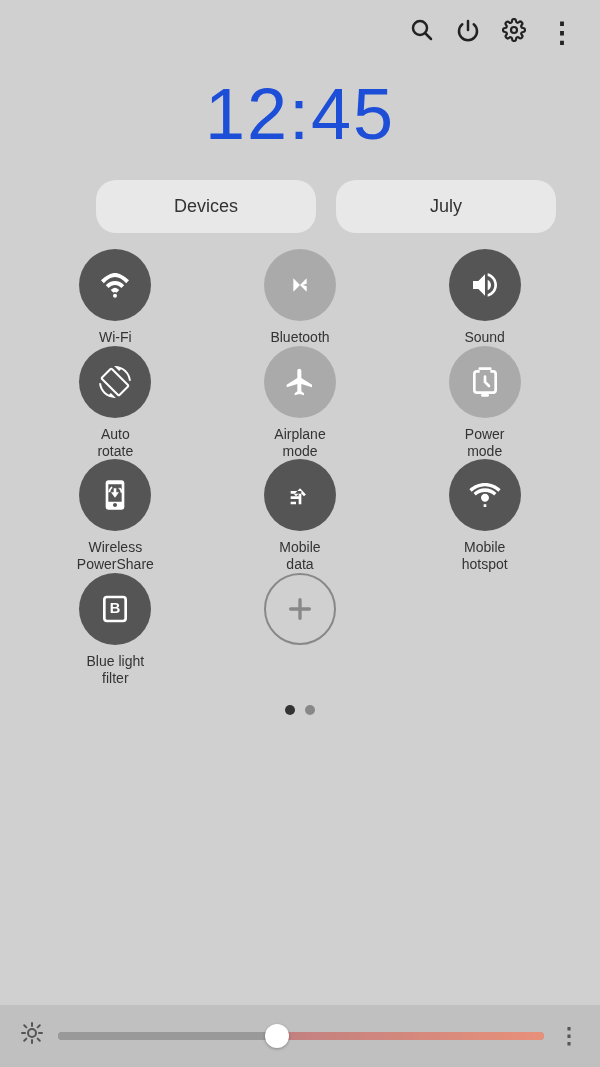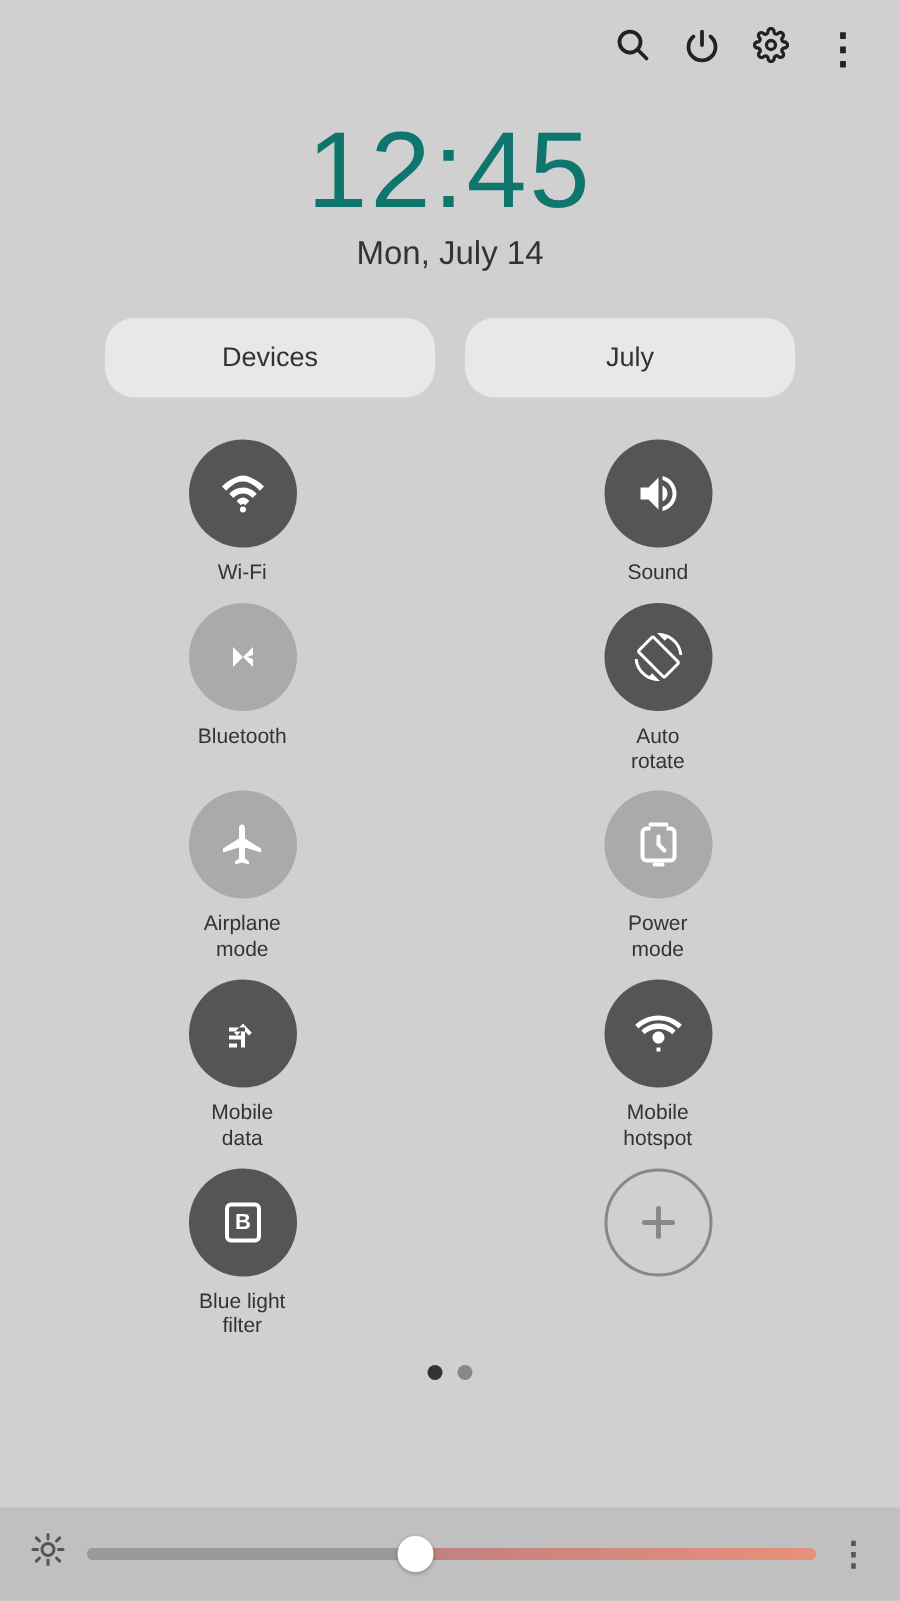--- a/index.html
+++ b/index.html
@@ -30,57 +30,57 @@
       display: flex;
       flex-direction: column;
       align-items: center;
       margin-top: 20px;
       margin-bottom: 30px;
     }
 
     .clock-time {
       font-size: 72px;
       font-weight: 300;
-      color: #0f766e;
+      color: #1d4ed8;
       letter-spacing: 2px;
       line-height: 1;
     }
 
     .clock-date {
       font-size: 22px;
       color: #333;
       margin-top: 6px;
       font-weight: 400;
     }
 
     .device-media-row {
       display: flex;
-      justify-content: center;
+      justify-content: flex-end;
       gap: 20px;
-      margin-bottom: 28px;
-      padding: 0 14px;
+      margin-bottom: 16px;
+      padding: 0 44px;
     }
 
     .dm-button {
       flex: 1;
       background: #e8e8e8;
       border: none;
       border-radius: 20px;
       padding: 16px 10px;
       font-size: 18px;
       color: #333;
       cursor: pointer;
       text-align: center;
       max-width: 220px;
     }
 
     .grid-container {
       display: grid;
-      grid-template-columns: repeat(2, 1fr);
-      gap: 12px 10px;
+      grid-template-columns: repeat(3, 1fr);
+      gap: 0 10px;
       padding: 0 28px;
       margin-bottom: 10px;
     }
 
     .grid-item {
       display: flex;
       flex-direction: column;
       align-items: center;
       gap: 8px;
       cursor: pointer;
@@ -227,21 +227,20 @@
     <svg width="24" height="24" viewBox="0 0 24 24" fill="none" stroke="#222" stroke-width="2.2" stroke-linecap="round">
       <circle cx="12" cy="12" r="3"></circle>
       <path d="M19.4 15a1.65 1.65 0 0 0 .33 1.82l.06.06a2 2 0 0 1-2.83 2.83l-.06-.06a1.65 1.65 0 0 0-1.82-.33 1.65 1.65 0 0 0-1 1.51V21a2 2 0 0 1-4 0v-.09A1.65 1.65 0 0 0 9 19.4a1.65 1.65 0 0 0-1.82.33l-.06.06a2 2 0 0 1-2.83-2.83l.06-.06A1.65 1.65 0 0 0 4.68 15a1.65 1.65 0 0 0-1.51-1H3a2 2 0 0 1 0-4h.09A1.65 1.65 0 0 0 4.6 9a1.65 1.65 0 0 0-.33-1.82l-.06-.06a2 2 0 0 1 2.83-2.83l.06.06A1.65 1.65 0 0 0 9 4.68a1.65 1.65 0 0 0 1-1.51V3a2 2 0 0 1 4 0v.09a1.65 1.65 0 0 0 1 1.51 1.65 1.65 0 0 0 1.82-.33l.06-.06a2 2 0 0 1 2.83 2.83l-.06.06A1.65 1.65 0 0 0 19.4 9a1.65 1.65 0 0 0 1.51 1H21a2 2 0 0 1 0 4h-.09a1.65 1.65 0 0 0-1.51 1z"></path>
     </svg>
   </span>
   <span class="top-icon" style="font-size:28px;font-weight:bold;color:#222;line-height:1;">⋮</span>
 </div>
 
 <div class="clock-section">
   <div class="clock-time">12:45</div>
-  <div class="clock-date">Mon, July 14</div>
 </div>
 
 <div class="device-media-row">
   <button class="dm-button">Devices</button>
   <button class="dm-button">July</button>
 </div>
 
 <div class="grid-container">
 
   <div class="grid-item">
@@ -250,37 +249,37 @@
         <path d="M1.5 8.5C5 5 9.3 3 12 3s7 2 10.5 5.5l-2.1 2.1C17.5 7.6 14.9 6 12 6S6.5 7.6 3.6 10.6z"></path>
         <path d="M5.1 12.1C7.1 10.1 9.4 9 12 9s4.9 1.1 6.9 3.1l-2.1 2.1C15.3 12.7 13.7 12 12 12s-3.3.7-4.8 2.2z"></path>
         <path d="M8.8 15.8C9.9 14.7 10.9 14 12 14s2.1.7 3.2 1.8l-2.1 2.1a1.5 1.5 0 0 0-2.2 0z"></path>
         <circle cx="12" cy="20" r="1.5"></circle>
       </svg>
     </div>
     <span class="item-label">Wi-Fi</span>
   </div>
 
   <div class="grid-item">
+    <div class="icon-circle light">
+      <svg class="svg-icon" viewBox="0 0 24 24" fill="white">
+        <path d="M17 7l-5 5 5 5v-4l-3-1 3-1V7zm-5 5L7 7v10l5-5z"></path>
+      </svg>
+    </div>
+    <span class="item-label">Bluetooth</span>
+  </div>
+
+  <div class="grid-item">
     <div class="icon-circle active">
       <svg class="svg-icon" viewBox="0 0 24 24" fill="white">
         <path d="M3 9v6h4l5 5V4L7 9H3z"></path>
         <path d="M16.5 12c0-1.77-1.02-3.29-2.5-4.03v8.05c1.48-.73 2.5-2.25 2.5-4.02z"></path>
         <path d="M14 3.23v2.06c2.89.86 5 3.54 5 6.71s-2.11 5.85-5 6.71v2.06c4.01-.91 7-4.49 7-8.77s-2.99-7.86-7-8.77z"></path>
       </svg>
     </div>
     <span class="item-label">Sound</span>
-  </div>
-
-  <div class="grid-item">
-    <div class="icon-circle light">
-      <svg class="svg-icon" viewBox="0 0 24 24" fill="white">
-        <path d="M17 7l-5 5 5 5v-4l-3-1 3-1V7zm-5 5L7 7v10l5-5z"></path>
-      </svg>
-    </div>
-    <span class="item-label">Bluetooth</span>
   </div>
 
   <div class="grid-item">
     <div class="icon-circle active">
       <svg class="svg-icon" viewBox="0 0 24 24" fill="white">
         <path d="M16.48 2.52c3.27 1.55 5.61 4.72 5.97 8.48h1.5C23.44 4.84 18.29 0 12 0l-.66.03 3.81 3.81 1.33-1.32zm-6.25-.77c-.59-.59-1.54-.59-2.12 0L1.75 8.11c-.59.59-.59 1.54 0 2.12l12.02 12.02c.59.59 1.54.59 2.12 0l6.36-6.36c.59-.59.59-1.54 0-2.12L10.23 1.75zm4.6 19.44L2.81 9.17l6.36-6.36 12.02 12.02-6.36 6.36zm-7.31.29C4.25 19.94 1.91 16.76 1.55 13H.05C.56 19.16 5.71 24 12 24l.66-.03-3.81-3.81-1.33 1.32z"></path>
       </svg>
     </div>
     <span class="item-label">Auto<br>rotate</span>
   </div>
@@ -300,20 +299,30 @@
       <svg class="svg-icon" viewBox="0 0 24 24" fill="white">
         <rect x="7" y="1" width="10" height="2" rx="1"></rect>
         <rect x="9" y="21" width="6" height="2" rx="1"></rect>
         <path d="M8 4H6a2 2 0 0 0-2 2v12a2 2 0 0 0 2 2h12a2 2 0 0 0 2-2V6a2 2 0 0 0-2-2h-2" fill="none" stroke="white" stroke-width="2"></path>
         <path d="M12 8v4l3 3" stroke="white" stroke-width="2" stroke-linecap="round" fill="none"></path>
       </svg>
     </div>
     <span class="item-label">Power<br>mode</span>
   </div>
 
+  <div class="grid-item">
+    <div class="icon-circle active">
+      <svg class="svg-icon" viewBox="0 0 24 24" fill="white">
+        <path d="M17 1H7C5.9 1 5 1.9 5 3v18c0 1.1.9 2 2 2h10c1.1 0 2-.9 2-2V3c0-1.1-.9-2-2-2zm-5 20c-.83 0-1.5-.67-1.5-1.5S11.17 18 12 18s1.5.67 1.5 1.5S12.83 21 12 21zm5-4H7V4h10v13z"></path>
+        <path d="M13 7h-2v3H9l3 4 3-4h-2z"></path>
+        <path d="M9.5 5.5l-.7.7C7.65 7.32 7 8.6 7 10h1.5c0-1 .38-1.95 1.05-2.66l.7-.7-.75-.74zM15.2 6.2l-.75.75.7.7c.67.71 1.05 1.66 1.05 2.65H17.7c0-1.4-.55-2.68-1.45-3.63l-.1-.1-.95.63z"></path>
+      </svg>
+    </div>
+    <span class="item-label">Wireless<br>PowerShare</span>
+  </div>
 
   <div class="grid-item">
     <div class="icon-circle active">
       <svg class="svg-icon" viewBox="0 0 24 24" fill="white">
         <path d="M9 19h-4v-2h4v2zm-4-4h6v-2H5v2zm0-4h8V9H5v2zm8 8h-2v-8l-2 2-1.41-1.41L12 7l4.41 4.59L15 13l-2-2v8z"></path>
       </svg>
     </div>
     <span class="item-label">Mobile<br>data</span>
   </div>
 

